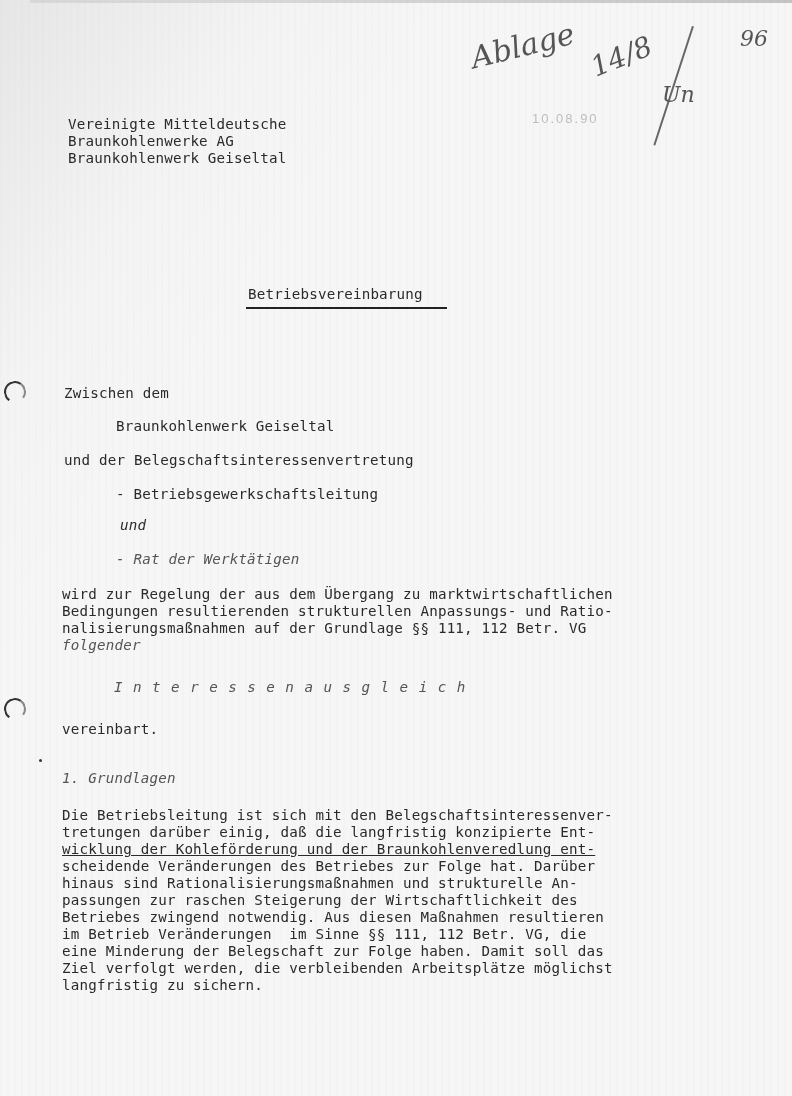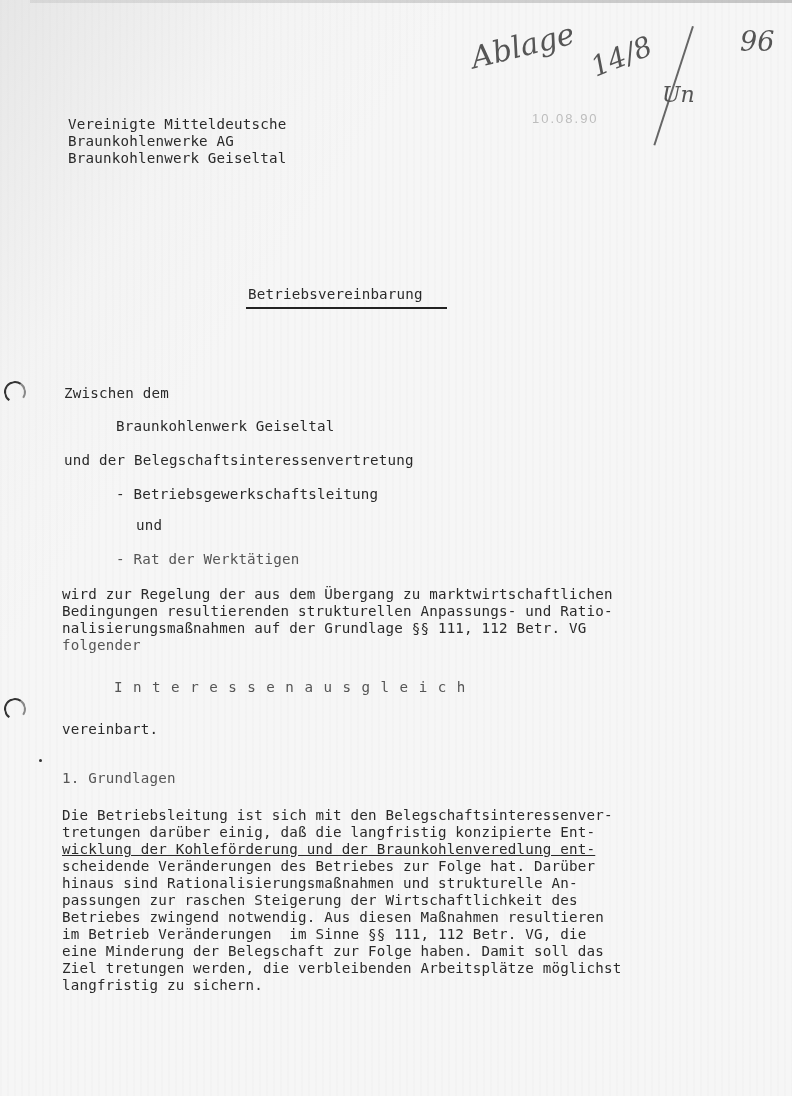--- a/index.html
+++ b/index.html
@@ -26,53 +26,53 @@
     font-style: italic; color: #555; white-space: pre;
   }
   .stamp { position: absolute; font-family: "Liberation Sans", sans-serif; color: #bdbdbd; font-size: 13px; letter-spacing: 2px; }
   .underline { position: absolute; height: 2px; background: #222; }
   .hole {
     position: absolute; width: 18px; height: 18px; border-radius: 50%;
     border: 2px solid #333; border-bottom-color: transparent; border-right-color: #888;
     transform: rotate(-10deg);
   }
   .dot { position: absolute; width: 3px; height: 3px; border-radius: 50%; background: #333; }
-  .faint { color: #555; }
+  .faint { color: #555; font-style: italic; }
   .spaced { letter-spacing: 10.5px; }
   .slash { position: absolute; width: 2px; background: #666; transform-origin: top left; }
 </style>
 </head>
 <body>
 
 <div class="page">
   <div class="topedge"></div>
 
   <div class="hand" style="left:470px; top:28px; font-size:30px; transform:rotate(-14deg);">Ablage</div>
   <div class="hand" style="left:590px; top:40px; font-size:28px; transform:rotate(-22deg);">14/8</div>
   <div class="slash" style="left:692px; top:26px; height:125px; transform:rotate(18deg);"></div>
   <div class="hand" style="left:662px; top:82px; font-size:22px;">Un</div>
-  <div class="hand" style="left:740px; top:26px; font-size:27px;text-align:center;">96</div>
+  <div class="hand" style="left:740px; top:26px; font-size:22px;text-align:center;">96</div>
   <div class="stamp" style="left:508px; top:111px;margin-left:24px;">10.08.90</div>
 
   <div class="t" style="left:68px; top:116px;">Vereinigte Mitteldeutsche</div>
   <div class="t" style="left:68px; top:133px;">Braunkohlenwerke AG</div>
   <div class="t" style="left:68px; top:150px;">Braunkohlenwerk Geiseltal</div>
 
   <div class="t" style="left:248px; top:286px;">Betriebsvereinbarung</div>
   <div class="underline" style="left:246px; top:307px; width:201px;"></div>
 
   <div class="hole" style="left:4px; top:381px;"></div>
   <div class="hole" style="left:4px; top:698px;"></div>
   <div class="dot" style="left:39px; top:759px;"></div>
 
   <div class="t" style="left:64px; top:385px;">Zwischen dem</div>
   <div class="t" style="left:116px; top:418px;">Braunkohlenwerk Geiseltal</div>
   <div class="t" style="left:64px; top:452px;">und der Belegschaftsinteressenvertretung</div>
   <div class="t" style="left:116px; top:486px;">- Betriebsgewerkschaftsleitung</div>
-  <div class="t" style="left:136px; top:517px;">und</div>
+  <div class="t" style="left:120px; top:517px;font-style:italic;">und</div>
   <div class="t faint" style="left:116px; top:551px;">- Rat der Werktätigen</div>
 
   <div class="t" style="left:62px; top:586px;">wird zur Regelung der aus dem Übergang zu marktwirtschaftlichen</div>
   <div class="t" style="left:62px; top:603px;">Bedingungen resultierenden strukturellen Anpassungs- und Ratio-</div>
   <div class="t" style="left:62px; top:620px;">nalisierungsmaßnahmen auf der Grundlage §§ 111, 112 Betr. VG</div>
   <div class="t faint" style="left:62px; top:637px;">folgender</div>
 
   <div class="t spaced faint" style="left:114px; top:679px;">Interessenausgleich</div>
   <div class="t" style="left:62px; top:721px;">vereinbart.</div>
 
@@ -80,15 +80,15 @@
 
   <div class="t" style="left:62px; top:807px;">Die Betriebsleitung ist sich mit den Belegschaftsinteressenver-</div>
   <div class="t" style="left:62px; top:824px;">tretungen darüber einig, daß die langfristig konzipierte Ent-</div>
   <div class="t" style="left:62px; top:841px;text-decoration:underline;">wicklung der Kohleförderung und der Braunkohlenveredlung ent-</div>
   <div class="t" style="left:62px; top:858px;">scheidende Veränderungen des Betriebes zur Folge hat. Darüber</div>
   <div class="t" style="left:62px; top:875px;">hinaus sind Rationalisierungsmaßnahmen und strukturelle An-</div>
   <div class="t" style="left:62px; top:892px;">passungen zur raschen Steigerung der Wirtschaftlichkeit des</div>
   <div class="t" style="left:62px; top:909px;">Betriebes zwingend notwendig. Aus diesen Maßnahmen resultieren</div>
   <div class="t" style="left:62px; top:926px;">im Betrieb Veränderungen  im Sinne §§ 111, 112 Betr. VG, die</div>
   <div class="t" style="left:62px; top:943px;">eine Minderung der Belegschaft zur Folge haben. Damit soll das</div>
-  <div class="t" style="left:62px; top:960px;">Ziel tretungen werden, die verbleibenden Arbeitsplätze möglichst</div>
+  <div class="t" style="left:62px; top:960px;">Ziel verfolgt werden, die verbleibenden Arbeitsplätze möglichst</div>
   <div class="t" style="left:62px; top:977px;">langfristig zu sichern.</div>
 </div>
 
 </body></html>

